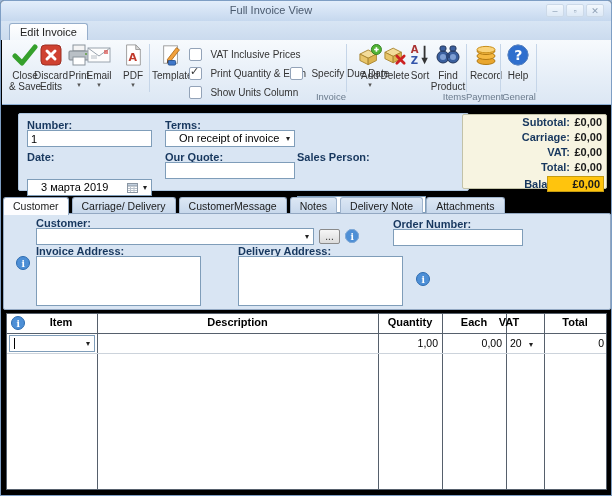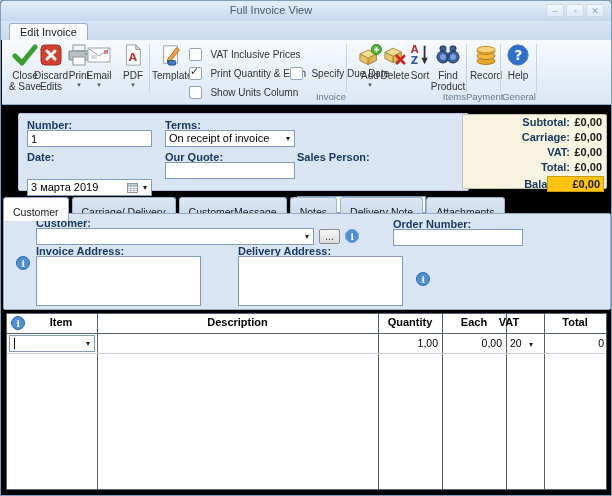--- a/index.html
+++ b/index.html
@@ -30,32 +30,32 @@
       border-radius:2px;vertical-align:middle;position:relative;}
   .cb.checked::after{content:"✓";position:absolute;left:0px;top:-3px;font-size:11px;color:#333;}
   .cbl{font-size:10px;color:#333;vertical-align:middle;margin-left:4px;}
   
   .panel{background:#d9e5f3;border:1px solid #aec6e0;border-radius:2px;box-sizing:border-box;}
   .lbl{font-size:11px;font-weight:bold;color:#17375e;white-space:nowrap;}
   .inp{background:#fff;border:1px solid #7f9db9;box-sizing:border-box;font-size:11px;color:#000;
        font-family:"Liberation Sans","DejaVu Sans",sans-serif;padding:1px 3px;height:17px;}
   input.inp{outline:none;}
   .combo{background:#fff;border:1px solid #7f9db9;box-sizing:border-box;height:17px;font-size:11px;
-         color:#000;padding:1px 3px;position:relative;}
+         color:#000;padding:1px 13px;position:relative;}
   .combo .dd{position:absolute;right:4px;top:3px;font-size:8px;color:#222;}
   
   #totals{left:461px;top:113px;width:145px;height:75px;background:#f7f4e1;border:1px solid #c2c2a8;
           border-radius:2px;box-sizing:border-box;}
   .trow{position:relative;height:14px;margin-top:1px;}
   .tlab{position:absolute;right:36px;font-size:11px;font-weight:bold;color:#17375e;}
   .tval{position:absolute;right:4px;font-size:11px;font-weight:bold;color:#1a1a1a;}
   .tval.hl{right:2px;background:#ffc40d;border:1px solid #c69c11;padding:1px 3px 1px 24px;top:-2px;}
   
   #lowertabs{left:2px;top:196px;height:16px;display:flex;gap:3px;}
-  .ltab{font-size:10.5px;color:#1a1a1a;padding:8px 9px 0;border:1px solid #9fb4cd;border-bottom:none;
+  .ltab{font-size:10.5px;color:#1a1a1a;padding:2px 9px 0;border:1px solid #9fb4cd;border-bottom:none;
         border-radius:3px 3px 0 0;background:linear-gradient(#dce7f4,#c6d7eb);height:14px;box-sizing:content-box;}
   .ltab.active{background:#fdfdff;border-color:#93a8c2;position:relative;z-index:2;height:15px;margin-bottom:-1px;}
   #tabpanel{left:2px;top:212px;width:608px;height:97px;}
   .browse{background:linear-gradient(#f6f6f6,#dcdcdc);border:1px solid #8a8a8a;border-radius:2px;
           font-size:10px;text-align:center;color:#333;line-height:13px;box-sizing:border-box;}
   .ta{background:#fff;border:1px solid #7f9db9;box-sizing:border-box;resize:none;font-size:11px;
       font-family:"Liberation Sans","DejaVu Sans",sans-serif;outline:none;}
   .bluelbl{font-size:10.5px;font-weight:bold;color:#1f4e9c;}
   
   #itemstable{left:5px;top:312px;width:601px;height:177px;background:#fff;border:1px solid #56606c;box-sizing:border-box;}

